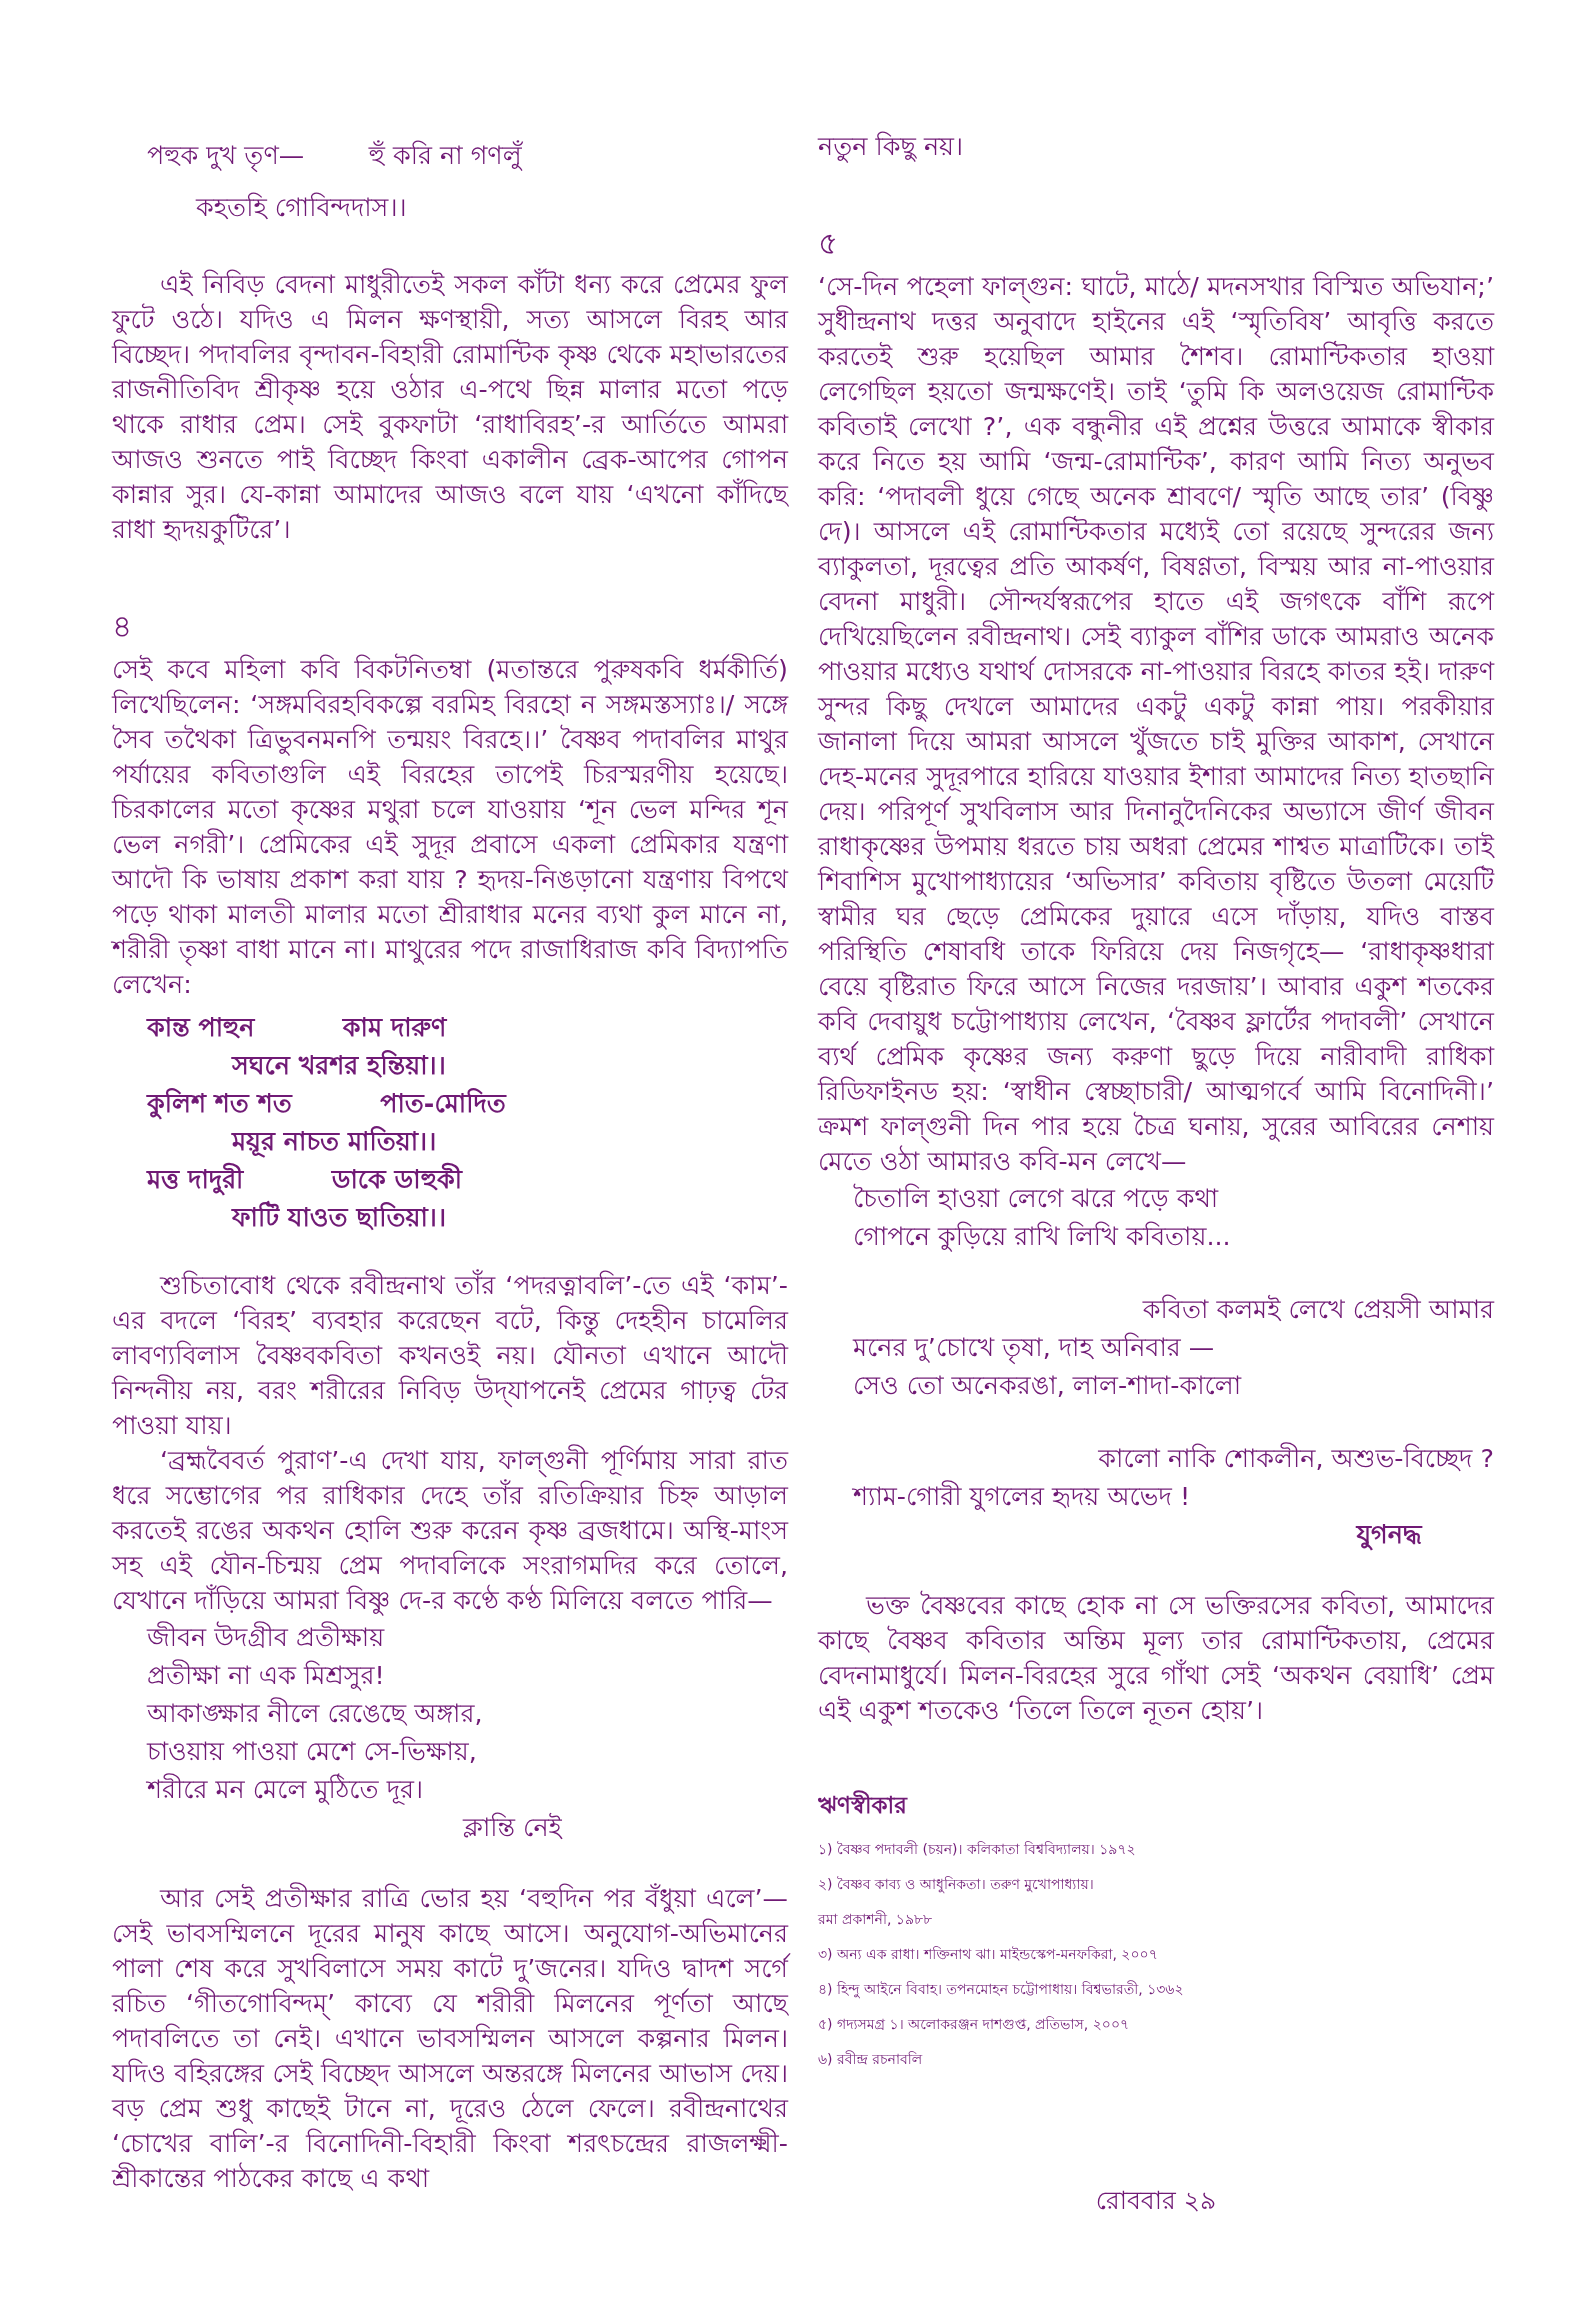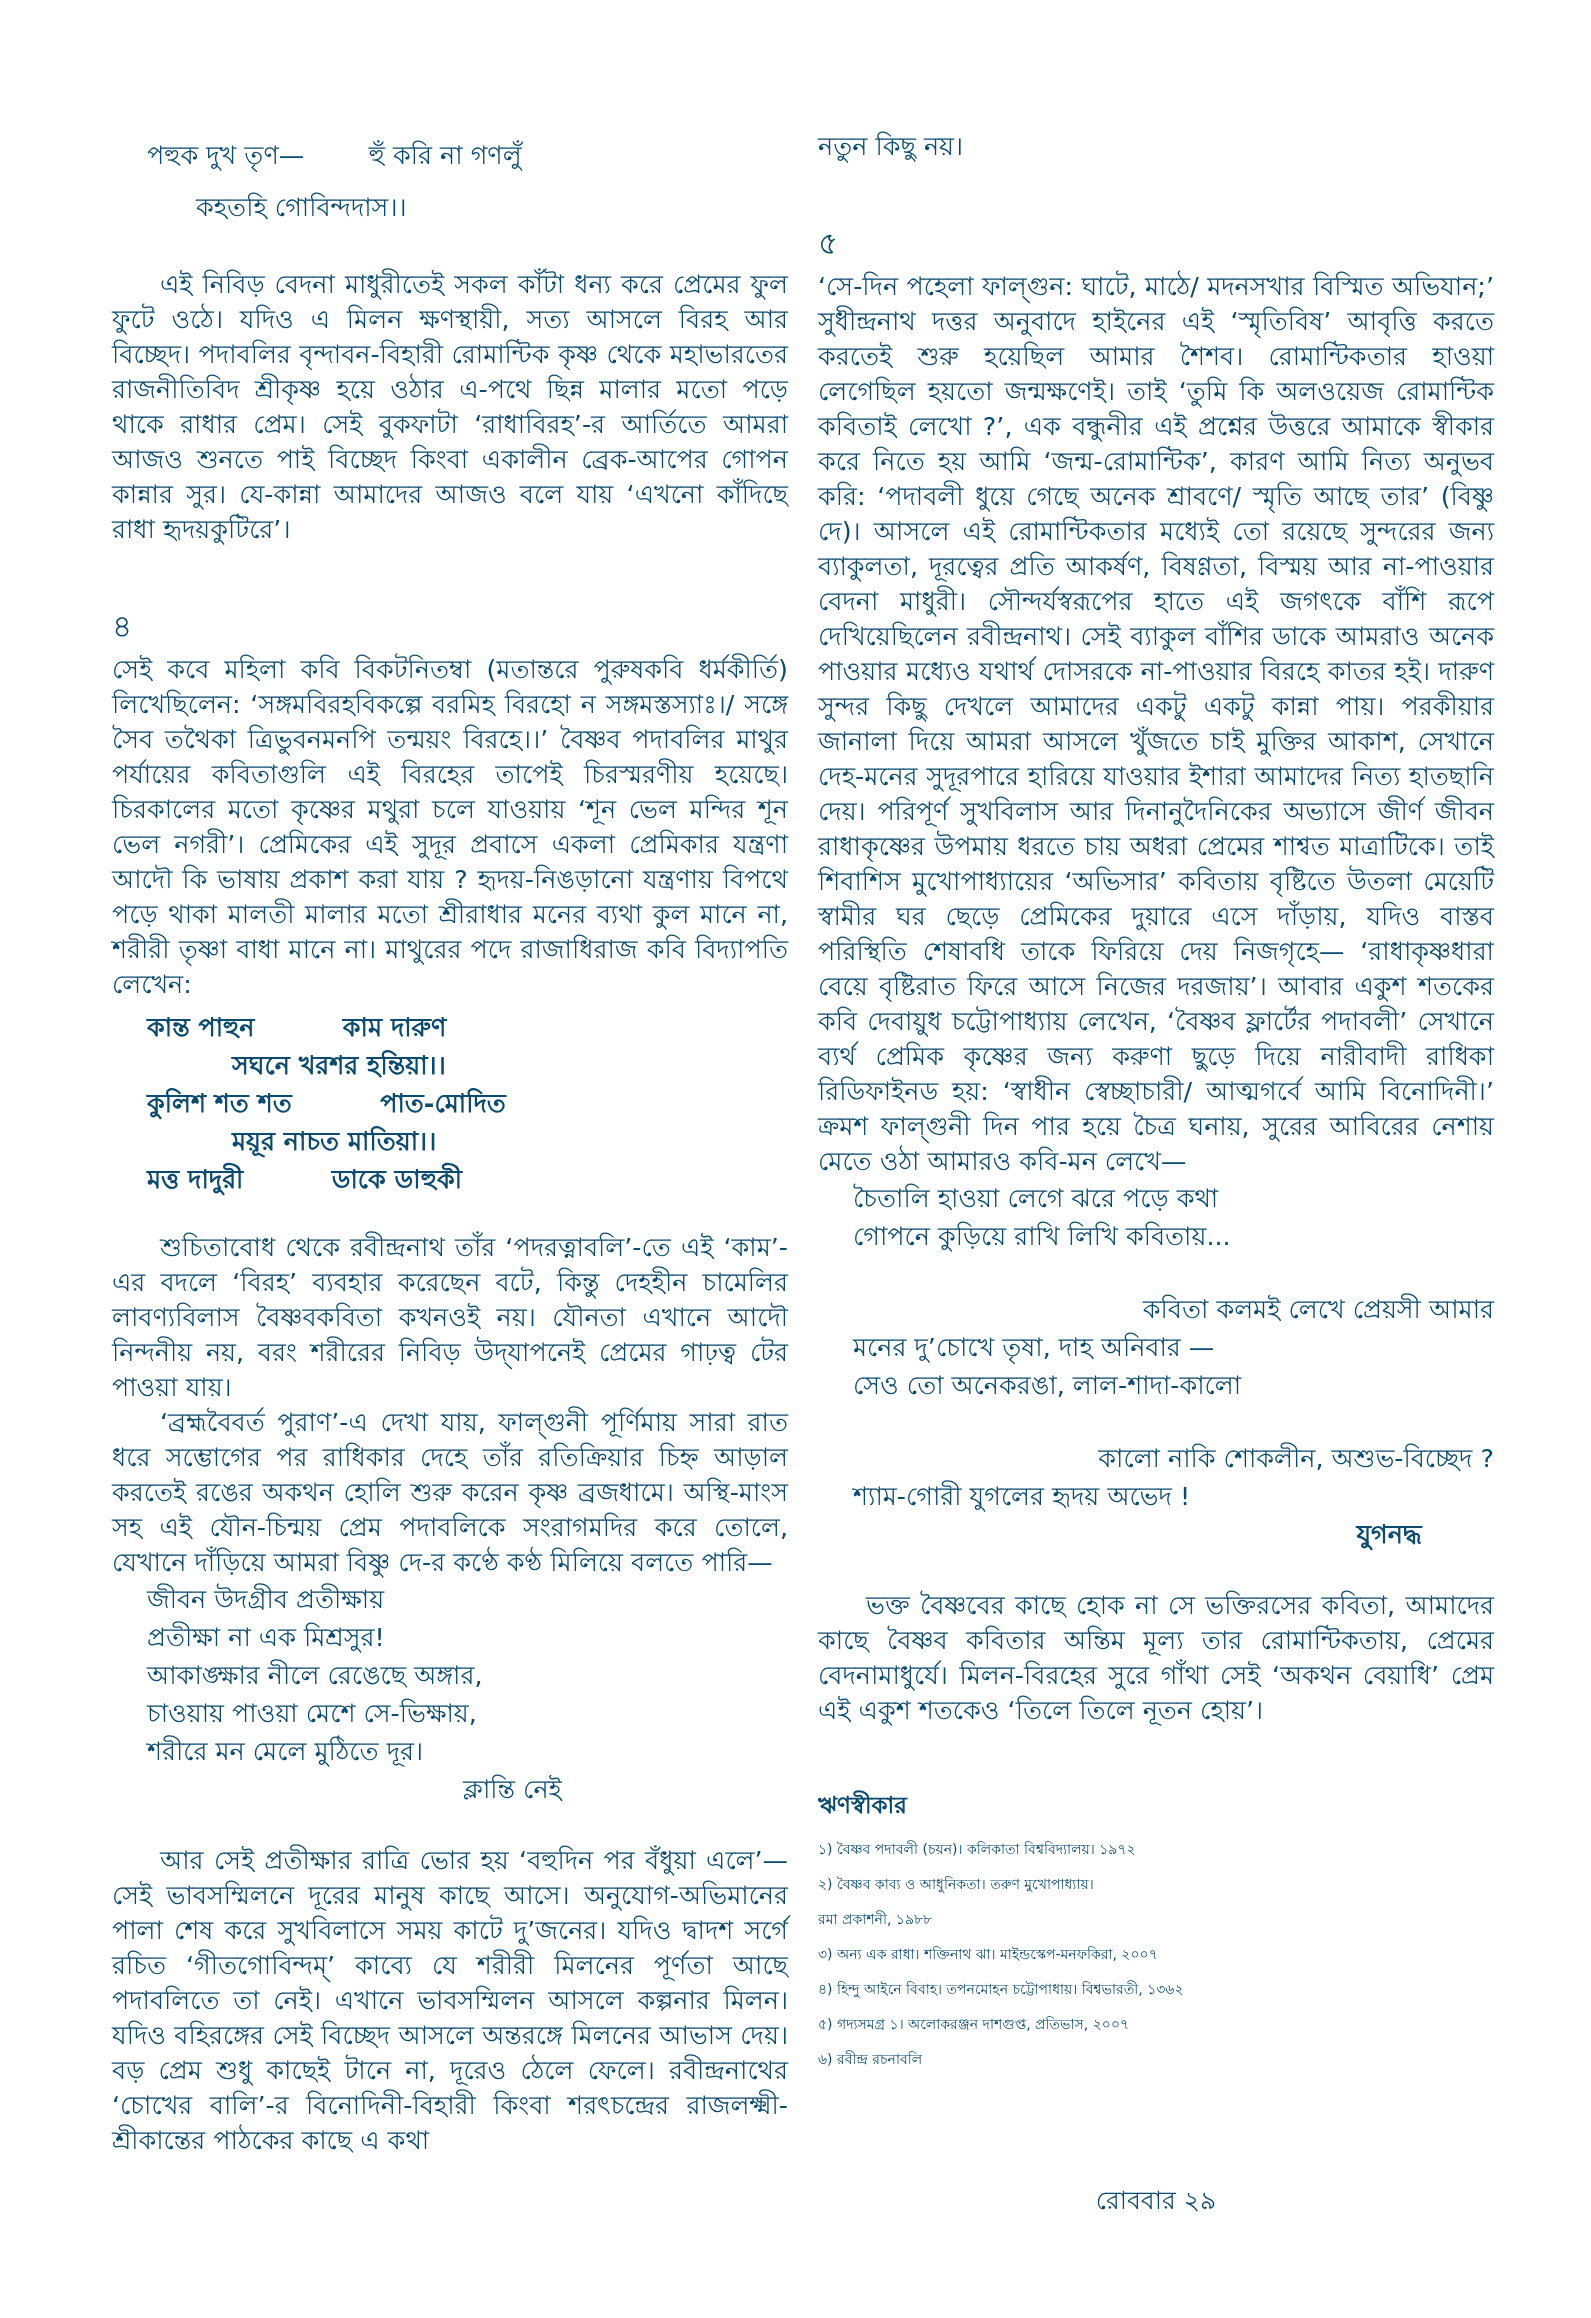--- a/index.html
+++ b/index.html
@@ -5,21 +5,21 @@
   html, body {
     margin: 0;
     padding: 0;
     background: #ffffff;
   }
   .page {
     position: relative;
     width: 1591px;
     height: 2319px;
     background: #ffffff;
-    color: #0c4a6e;
+    color: #701a75;
     font-family: "DejaVu Sans", sans-serif;
     overflow: hidden;
   }
   .col {
     position: absolute;
     top: 129px;
     width: 676px;
   }
   .col-left  { left: 112px; }
   .col-right { left: 818px; }
@@ -112,20 +112,21 @@
     <div class="section-num">৪</div>
 
     <p class="para">সেই কবে মহিলা কবি বিকটনিতম্বা (মতান্তরে পুরুষকবি ধর্মকীর্তি) লিখেছিলেন: ‘সঙ্গমবিরহবিকল্পে বরমিহ বিরহো ন সঙ্গমস্তস্যাঃ।/ সঙ্গে সৈব তথৈকা ত্রিভুবনমনপি তন্ময়ং বিরহে।।’ বৈষ্ণব পদাবলির মাথুর পর্যায়ের কবিতাগুলি এই বিরহের তাপেই চিরস্মরণীয় হয়েছে। চিরকালের মতো কৃষ্ণের মথুরা চলে যাওয়ায় ‘শূন ভেল মন্দির শূন ভেল নগরী’। প্রেমিকের এই সুদূর প্রবাসে একলা প্রেমিকার যন্ত্রণা আদৌ কি ভাষায় প্রকাশ করা যায় ? হৃদয়-নিঙড়ানো যন্ত্রণায় বিপথে পড়ে থাকা মালতী মালার মতো শ্রীরাধার মনের ব্যথা কুল মানে না, শরীরী তৃষ্ণা বাধা মানে না। মাথুরের পদে রাজাধিরাজ কবি বিদ্যাপতি লেখেন:</p>
 
     <div class="verse-block">
       <div class="vq vq-a">কান্ত পাহুন          কাম দারুণ</div>
       <div class="vq vq-b">সঘনে খরশর হন্তিয়া।।</div>
       <div class="vq vq-a">কুলিশ শত শত          পাত-মোদিত</div>
       <div class="vq vq-b">ময়ূর নাচত মাতিয়া।।</div>
       <div class="vq vq-a">মত্ত দাদুরী          ডাকে ডাহুকী</div>
+      <div class="vq vq-b">ফাটি যাওত ছাতিয়া।।</div>
     </div>
 
     <p class="para indent">শুচিতাবোধ থেকে রবীন্দ্রনাথ তাঁর ‘পদরত্নাবলি’-তে এই ‘কাম’-এর বদলে ‘বিরহ’ ব্যবহার করেছেন বটে, কিন্তু দেহহীন চামেলির লাবণ্যবিলাস বৈষ্ণবকবিতা কখনওই নয়। যৌনতা এখানে আদৌ নিন্দনীয় নয়, বরং শরীরের নিবিড় উদ্‌যাপনেই প্রেমের গাঢ়ত্ব টের পাওয়া যায়।</p>
 
     <p class="para indent">‘ব্রহ্মবৈবর্ত পুরাণ’-এ দেখা যায়, ফাল্গুনী পূর্ণিমায় সারা রাত ধরে সম্ভোগের পর রাধিকার দেহে তাঁর রতিক্রিয়ার চিহ্ন আড়াল করতেই রঙের অকথন হোলি শুরু করেন কৃষ্ণ ব্রজধামে। অস্থি-মাংস সহ এই যৌন-চিন্ময় প্রেম পদাবলিকে সংরাগমদির করে তোলে, যেখানে দাঁড়িয়ে আমরা বিষ্ণু দে-র কণ্ঠে কণ্ঠ মিলিয়ে বলতে পারি—</p>
 
     <div class="poem">
       <div class="poem-line">জীবন উদগ্রীব প্রতীক্ষায়</div>
       <div class="poem-line">প্রতীক্ষা না এক মিশ্রসুর!</div>
       <div class="poem-line">আকাঙ্ক্ষার নীলে রেঙেছে অঙ্গার,</div>

